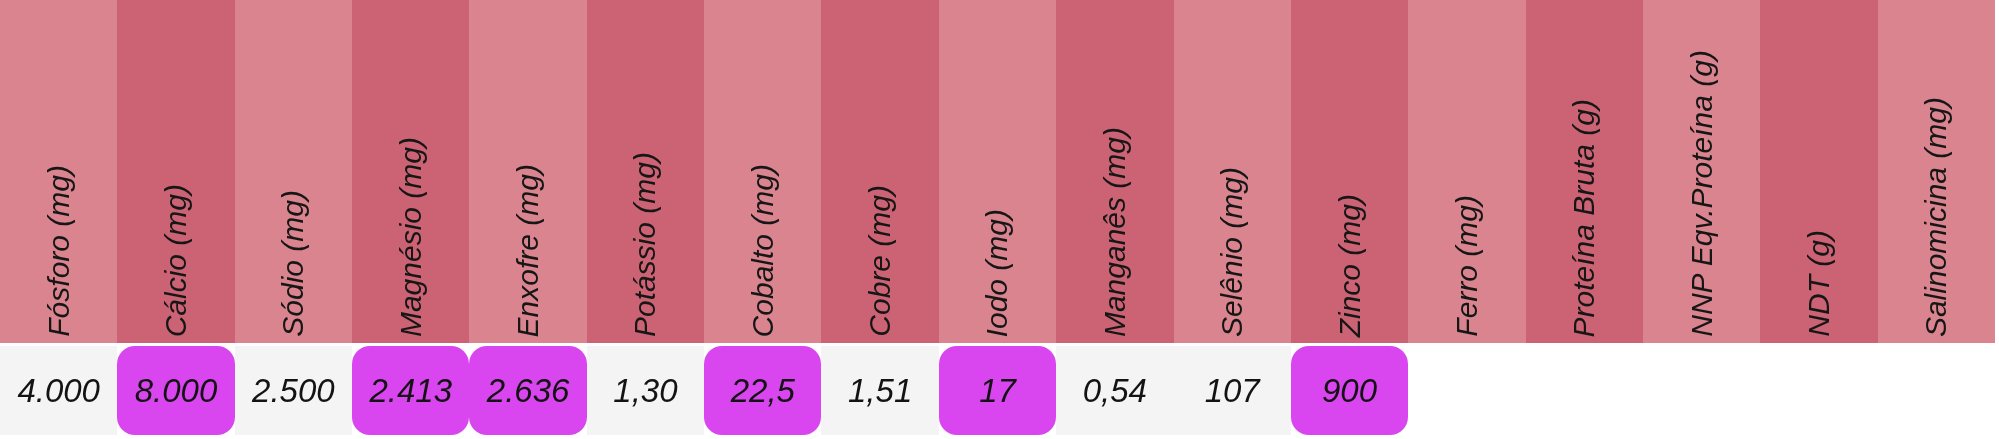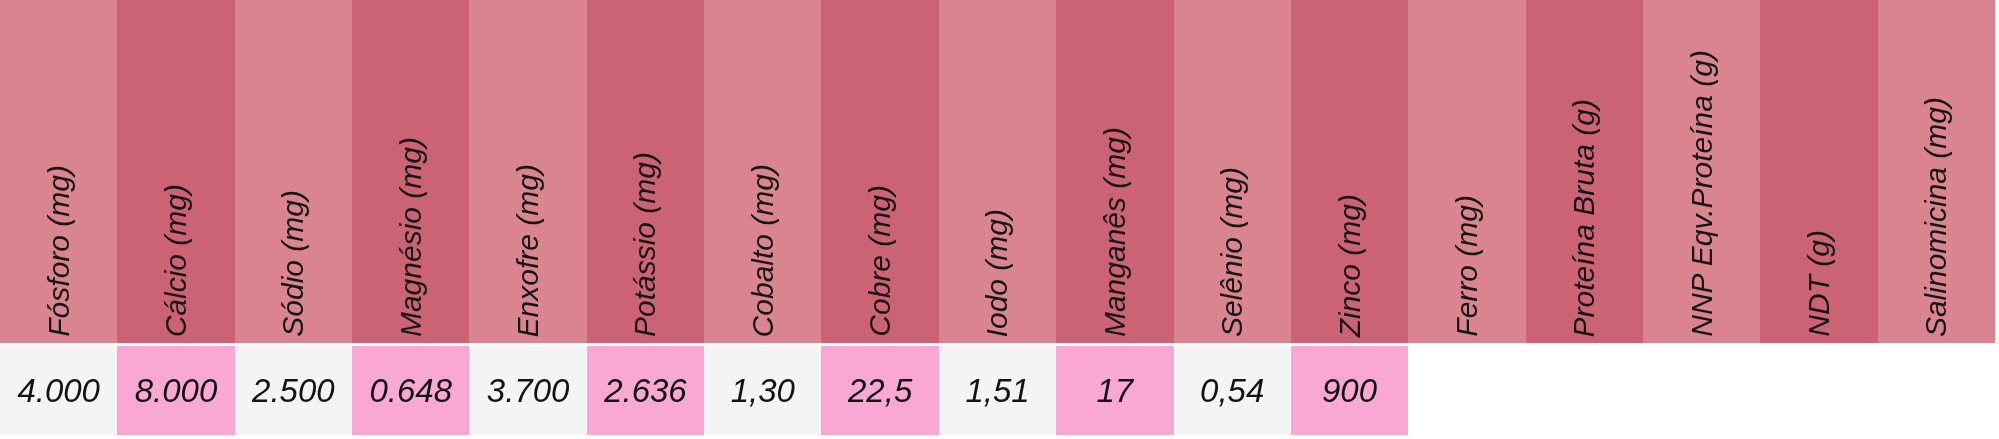--- a/index.html
+++ b/index.html
@@ -79,21 +79,22 @@
     background: #f4f4f4;
     display: flex;
     align-items: center;
     justify-content: center;
     font-family: "Liberation Sans", sans-serif;
     font-style: italic;
     font-size: 33px;
     color: #131313;
   }
   .data-cell.alt {
-    background: #f9a8d4;
+    background: #d946ef;
+    border-radius: 18px;
   }
 
   .bottom-pad {
     flex: 1 1 auto;
     background: #ffffff;
   }
 </style>
 </head>
 <body>
 
@@ -186,26 +187,26 @@
         </div>
       </div>
     </div>
 
   <div class="row-gap"></div>
 
   <div class="table-grid data-row" id="data-row">
       <div class="data-cell">4.000</div>
       <div class="data-cell alt">8.000</div>
       <div class="data-cell">2.500</div>
-      <div class="data-cell alt">0.648</div>
-      <div class="data-cell">3.700</div>
+      <div class="data-cell alt">2.413</div>
       <div class="data-cell alt">2.636</div>
       <div class="data-cell">1,30</div>
       <div class="data-cell alt">22,5</div>
       <div class="data-cell">1,51</div>
       <div class="data-cell alt">17</div>
       <div class="data-cell">0,54</div>
+      <div class="data-cell">107</div>
       <div class="data-cell alt">900</div>
     </div>
 
   <div class="bottom-pad"></div>
 
 </div>
 
 </body></html>

